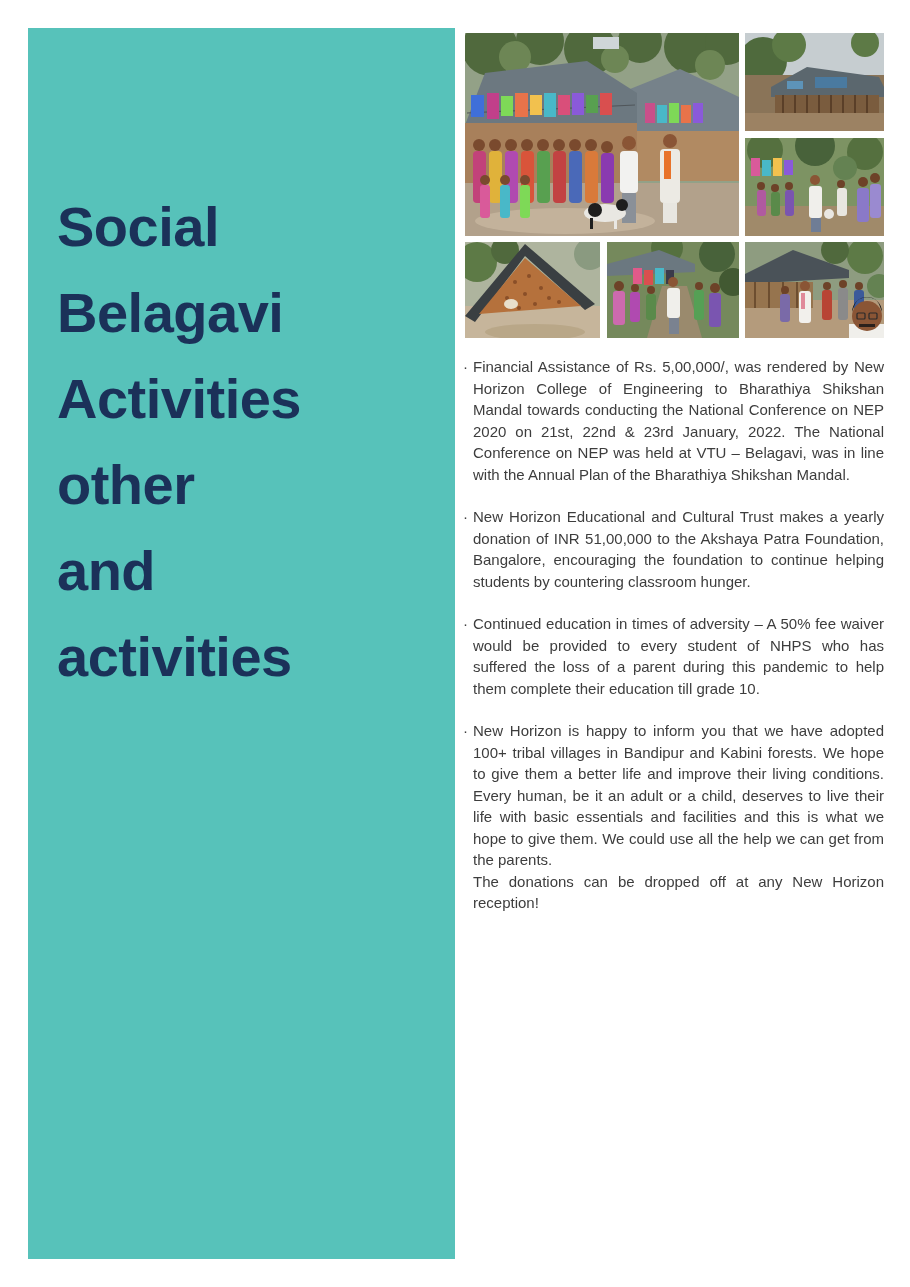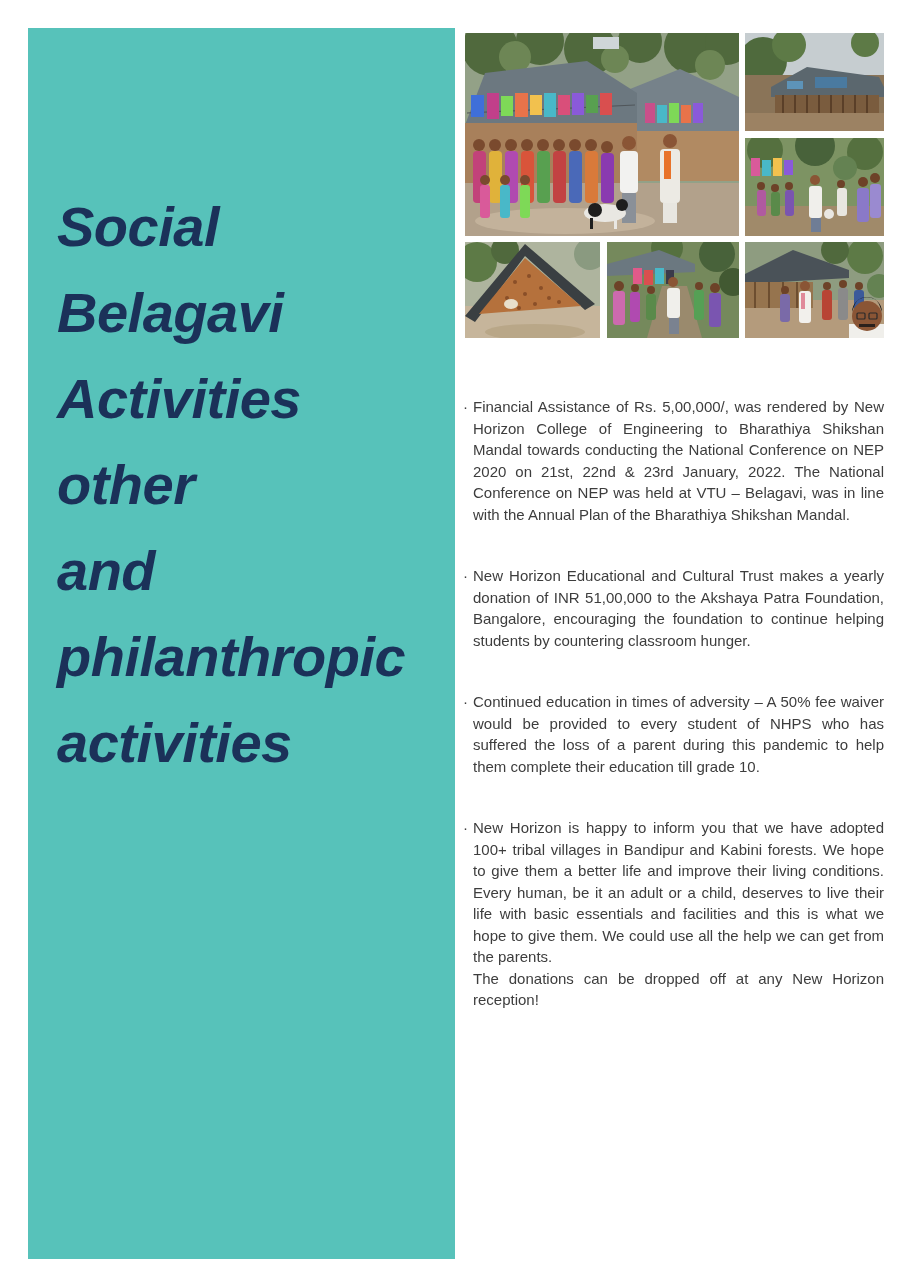--- a/index.html
+++ b/index.html
@@ -24,21 +24,21 @@
     position:absolute;left:28px;top:28px;
     width:427px;height:1231px;
     background:var(--teal);
   }
   .sidebar h1{
     position:absolute;left:29px;top:156px;
     font-size:56px;line-height:86px;
     font-weight:bold;color:var(--navy);
     letter-spacing:-0.5px;white-space:nowrap;
   }
-  .sidebar h1 span{display:block;font-style:italic;}
+  .sidebar h1 span{display:block;}
   
   .main{position:absolute;left:465px;top:33px;width:419px;}
   
   .collage{position:relative;width:419px;height:305px;}
   .photo{position:absolute;overflow:hidden;background:#b9a58d;}
   .photo svg{display:block;width:100%;height:100%;}
   .ph1{left:0;top:0;width:274px;height:203px;}
   .ph2{left:280px;top:0;width:139px;height:98px;}
   .ph3{left:280px;top:105px;width:139px;height:98px;}
   .ph4{left:0;top:209px;width:135px;height:96px;}
@@ -52,36 +52,34 @@
   }
   .para{position:relative;padding-left:10px;}
   .para + .para{margin-top:21px;}
   .bullet{
     position:absolute;left:0;top:0;
     width:8px;text-align:left;
   }
   .para-text{
     text-align:justify;
     white-space:pre-line;
-    margin-top:40px;
   }
 </style>
 </head>
 <body>
 
 <div class="page">
 
   <aside class="sidebar">
     <h1>
       <span>Social</span>
       <span>Belagavi</span>
       <span>Activities</span>
       <span>other</span>
       <span>and</span>
-      <span>philanthropic</span>
       <span>activities</span>
     </h1>
   </aside>
 
   <div class="main">
     <div class="collage">
 
       <div class="photo ph1" aria-label="Group of tribal villagers in colorful clothes with two visitors in white and a dog, in front of a hut with clothes hanging">
         <svg viewBox="0 0 274 203" preserveAspectRatio="none">
           <rect width="274" height="203" fill="#93a187"></rect>

